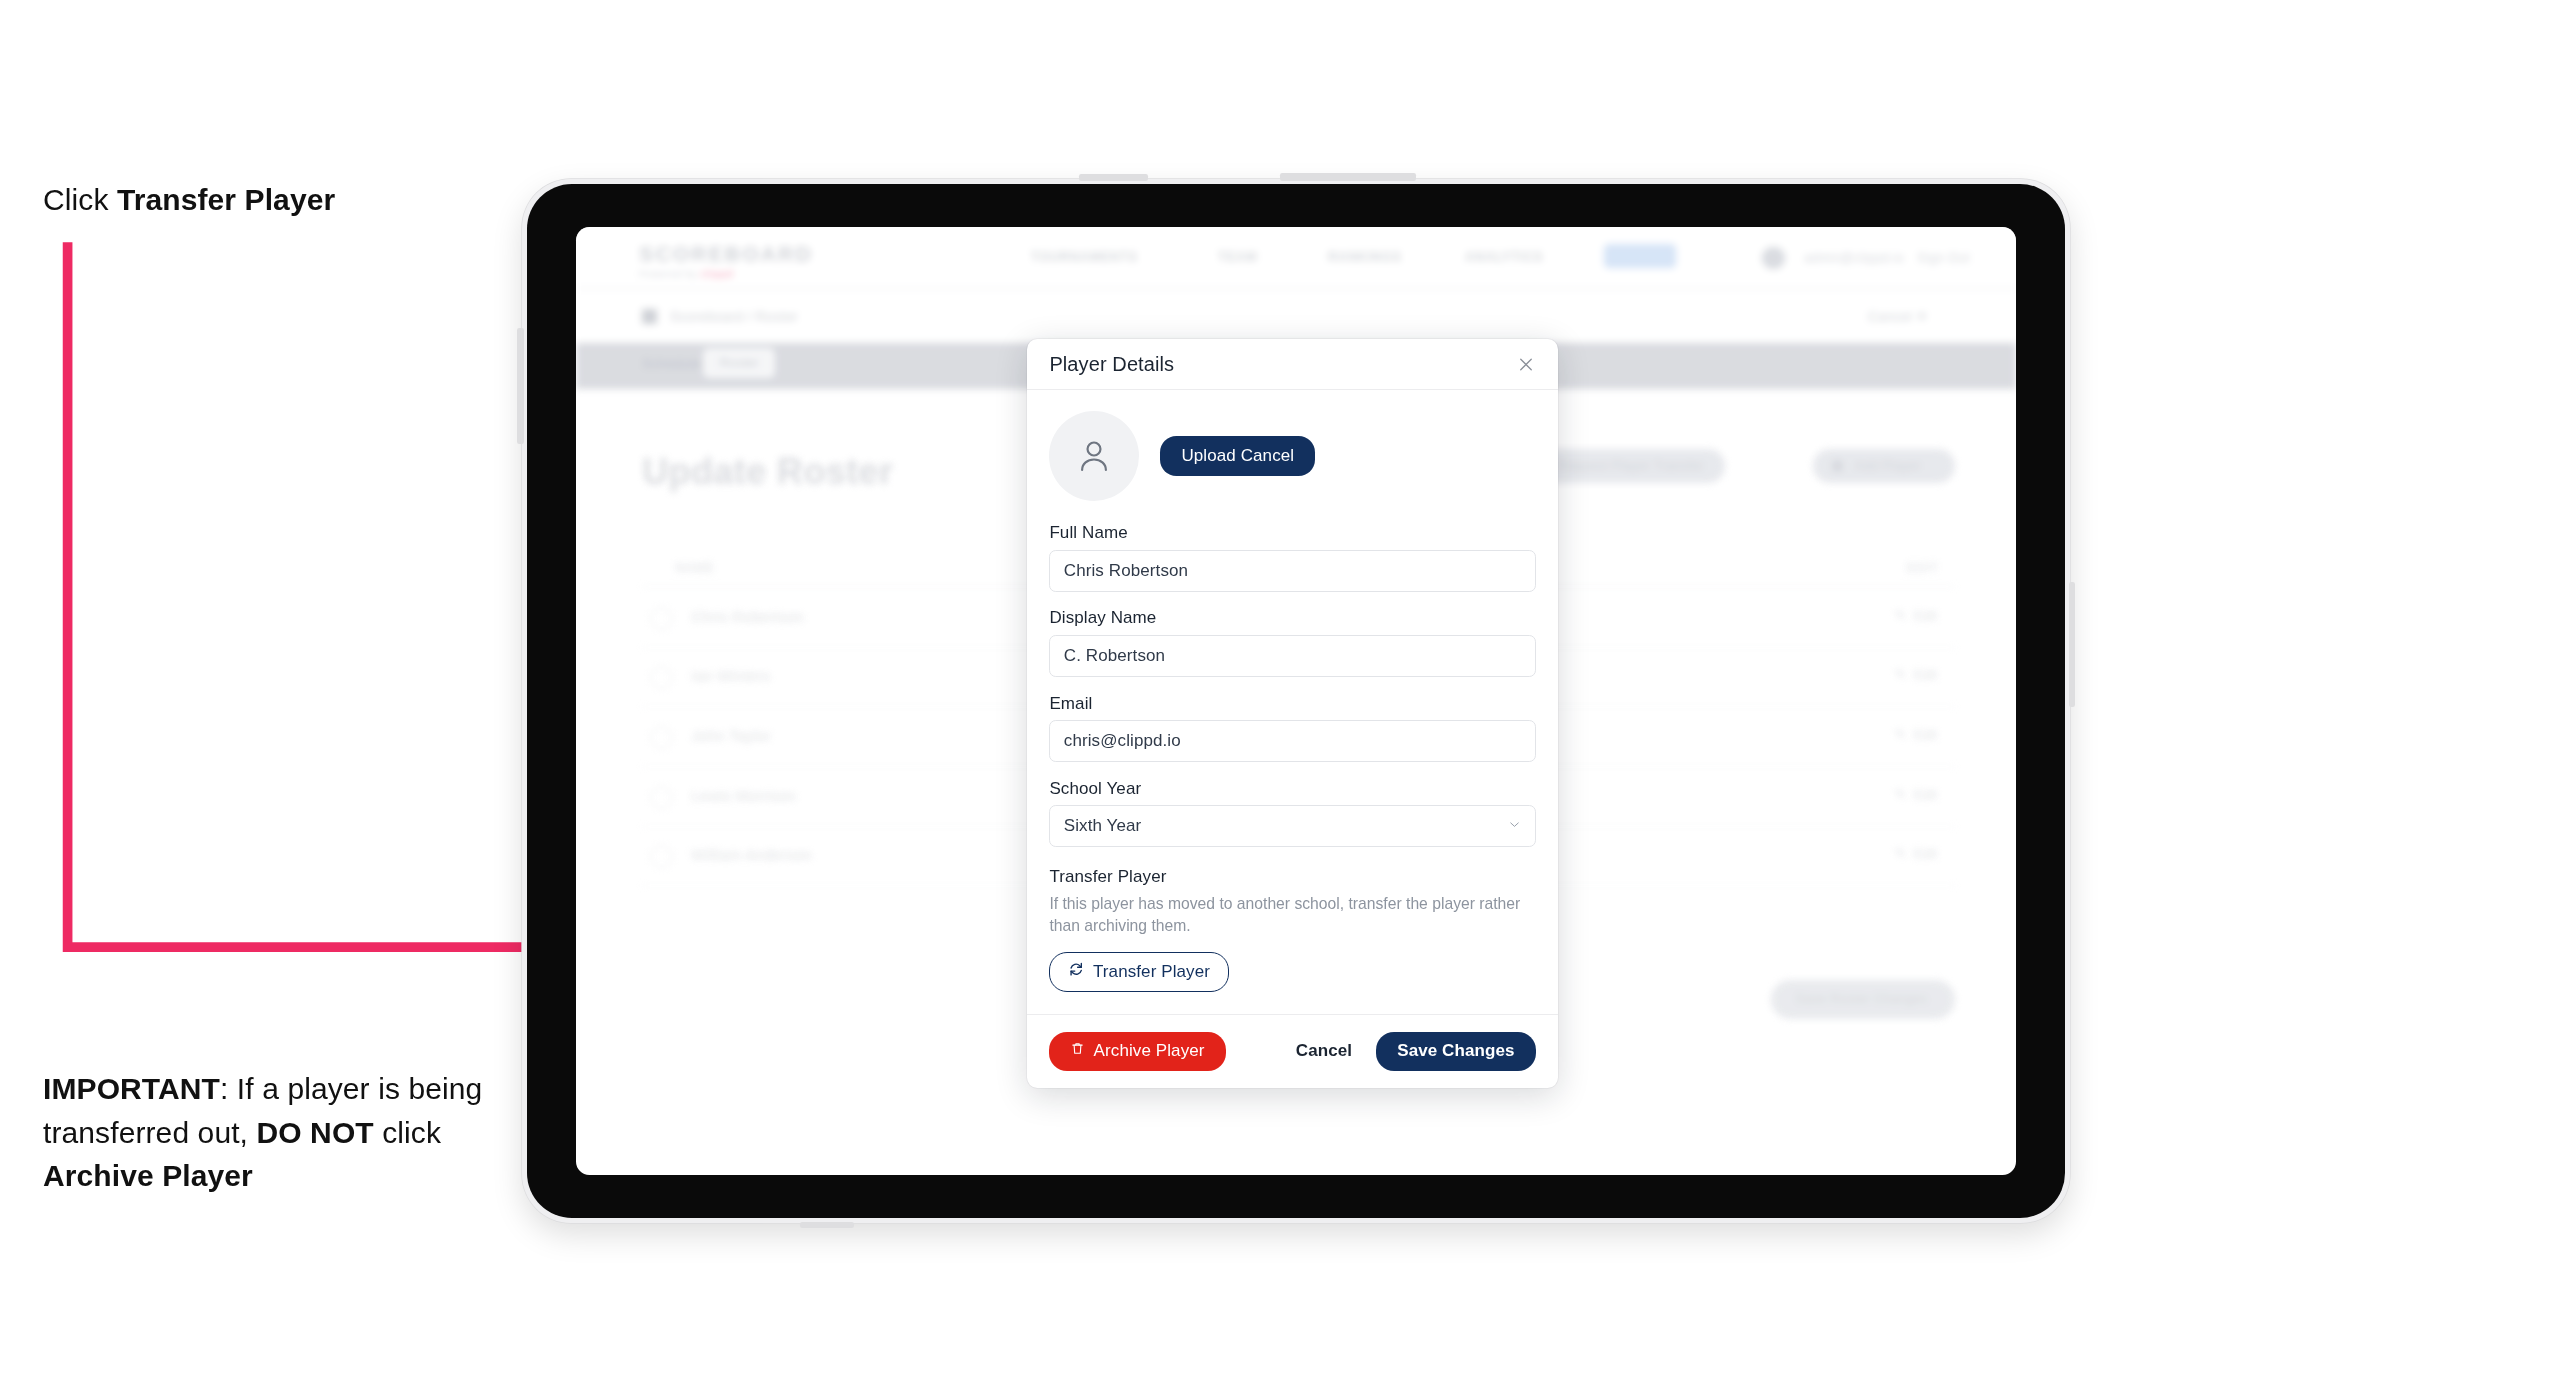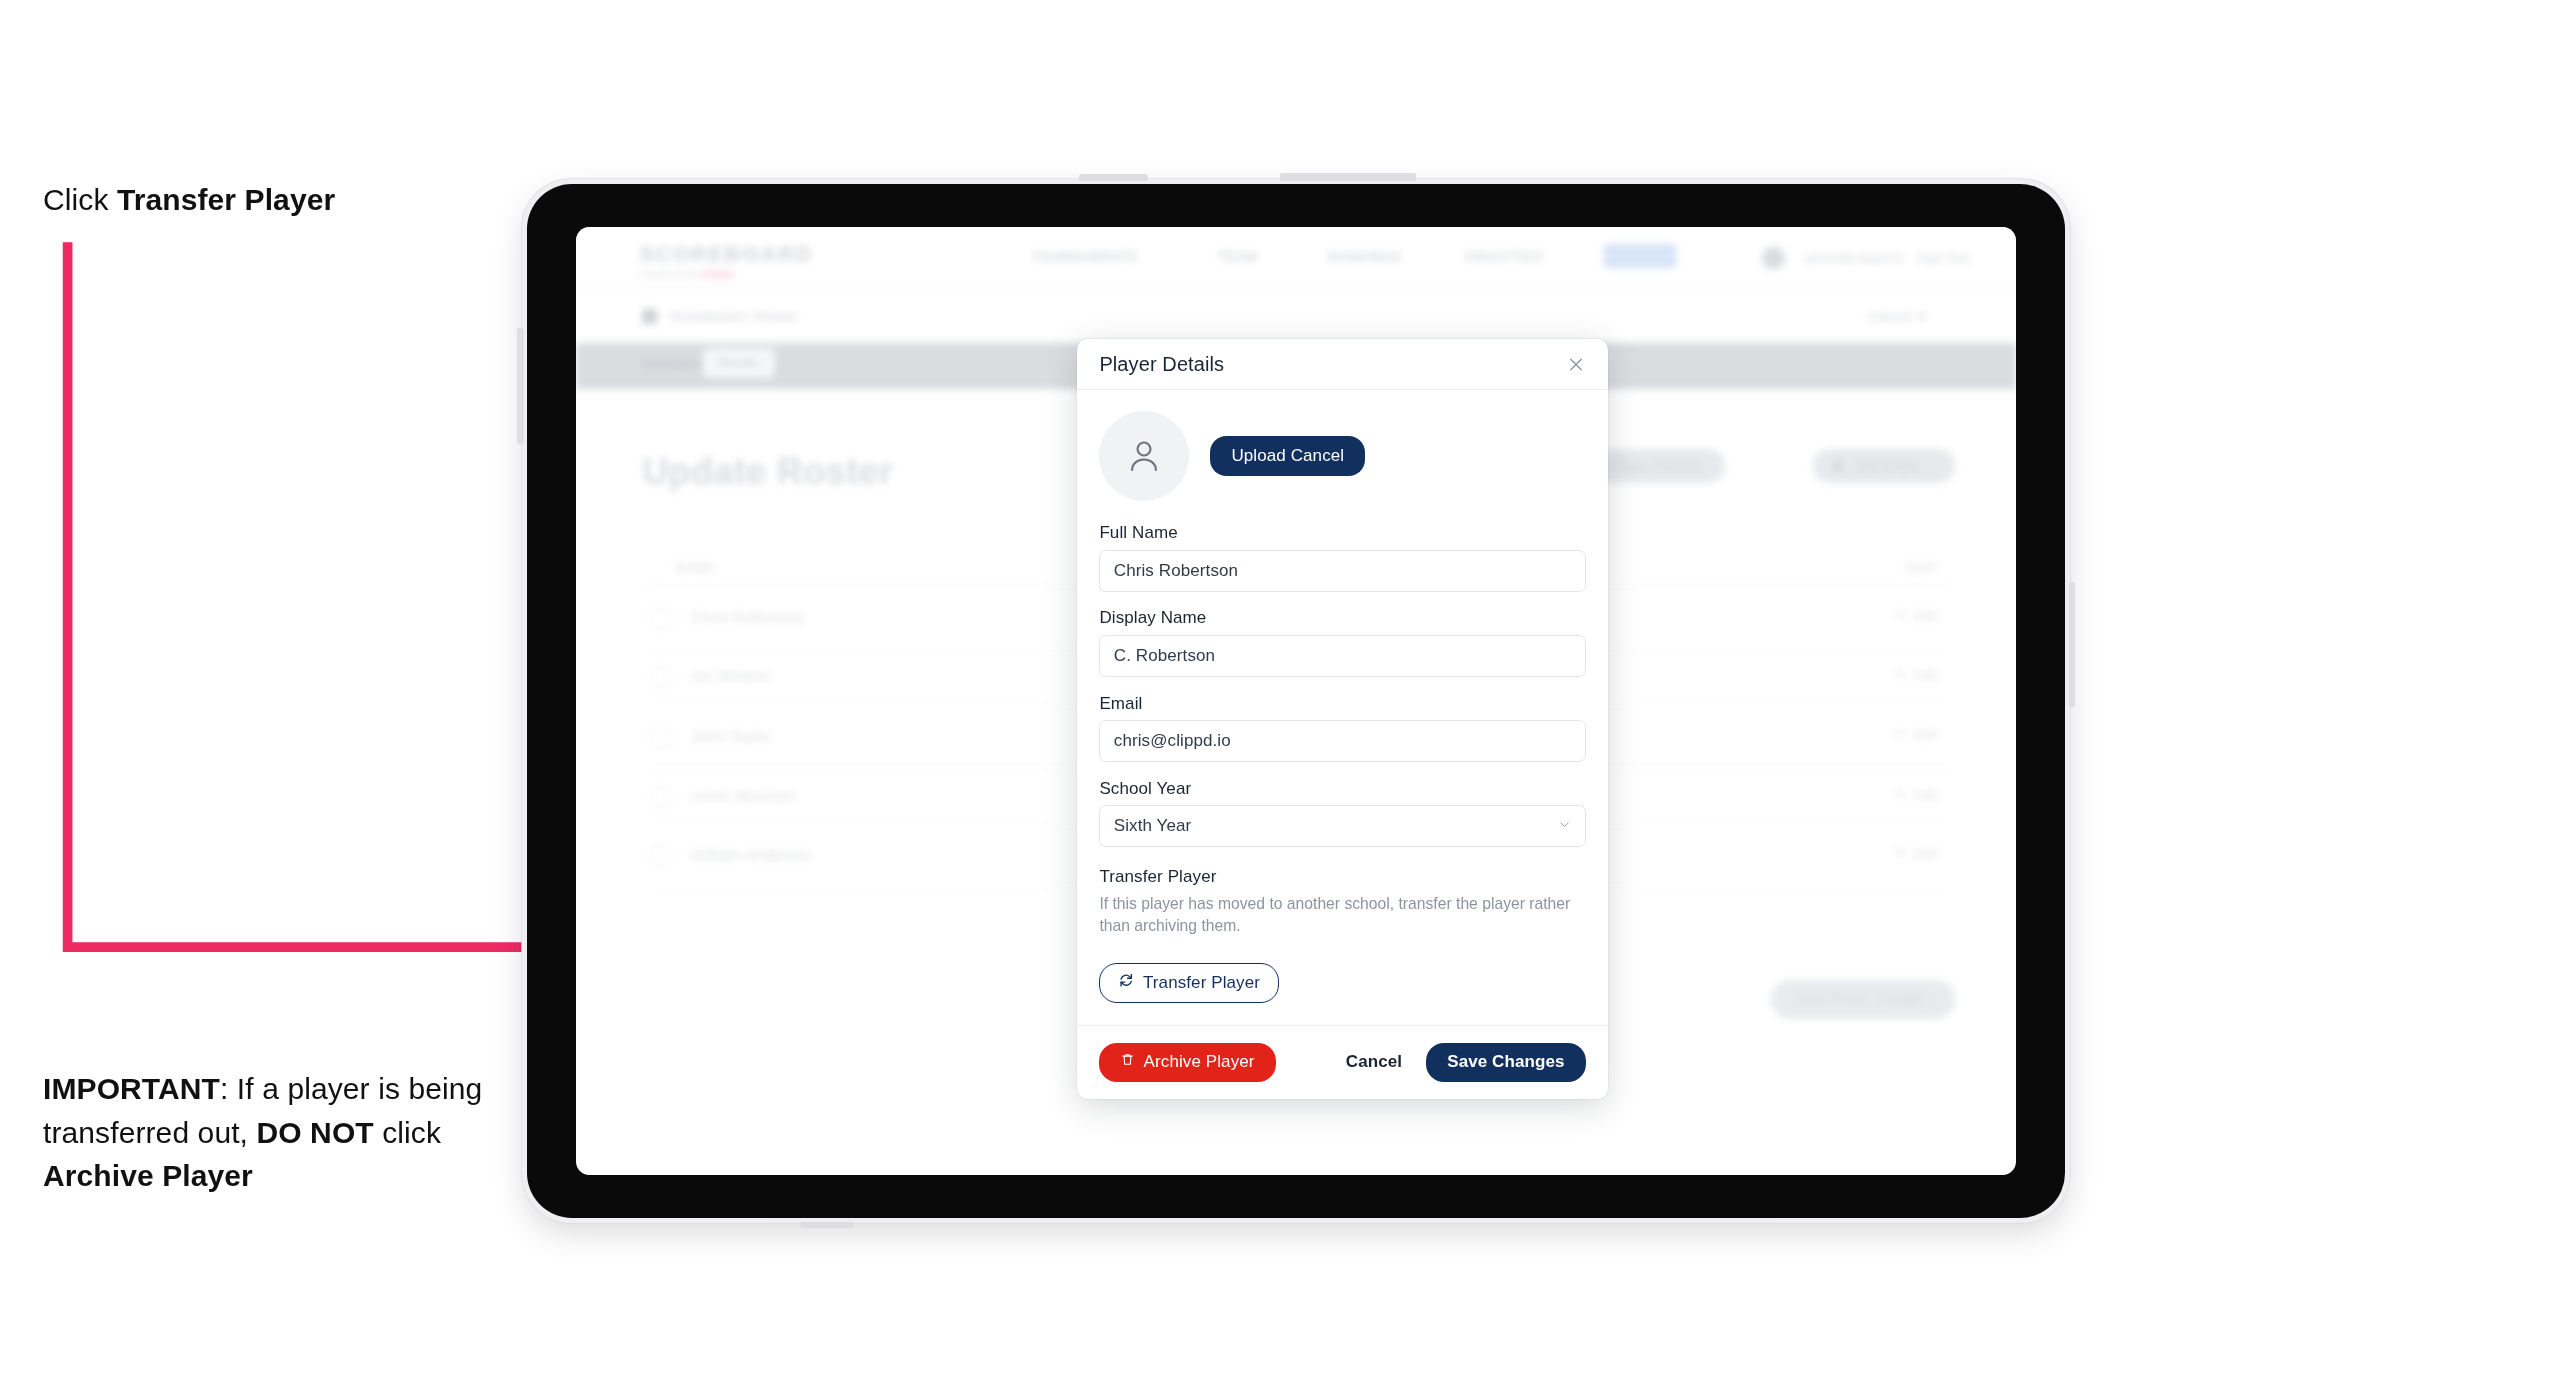--- a/index.html
+++ b/index.html
@@ -196,21 +196,21 @@
     font-size: 12.7px; color: #cfd2d8; letter-spacing: 0.4px;
   }
 
   
   #modal-overlay {
     position: absolute; inset: 0;
     background: rgba(255,255,255,0.10);
   }
   #modal {
     position: absolute;
-    left: 1077px;
+    left: 1027px;
     top: 339px;
     width: 531px;
     background: #ffffff;
     border-radius: 10.4px;
     box-shadow: 0 7.5px 33px rgba(16,24,40,0.16), 0 0 0 0.7px rgba(16,24,40,0.05);
     overflow: hidden;
   }
   #modal-header {
     position: relative;
     height: 51px;
@@ -293,21 +293,21 @@
   #transfer-heading {
     font-size: 17px;
     color: #1b2431;
     margin-bottom: 6px;
     letter-spacing: 0.1px;
   }
   #transfer-desc {
     font-size: 15.7px;
     color: #8d949f;
     line-height: 1.45;
-    margin-bottom: 25px;
+    margin-bottom: 14px;
     max-width: 492px;
   }
   #transfer-player-btn {
     display: inline-flex;
     align-items: center;
     gap: 8.2px;
     background: #ffffff;
     border: 1.5px solid #12305e;
     color: #12305e;
     border-radius: 18px;

